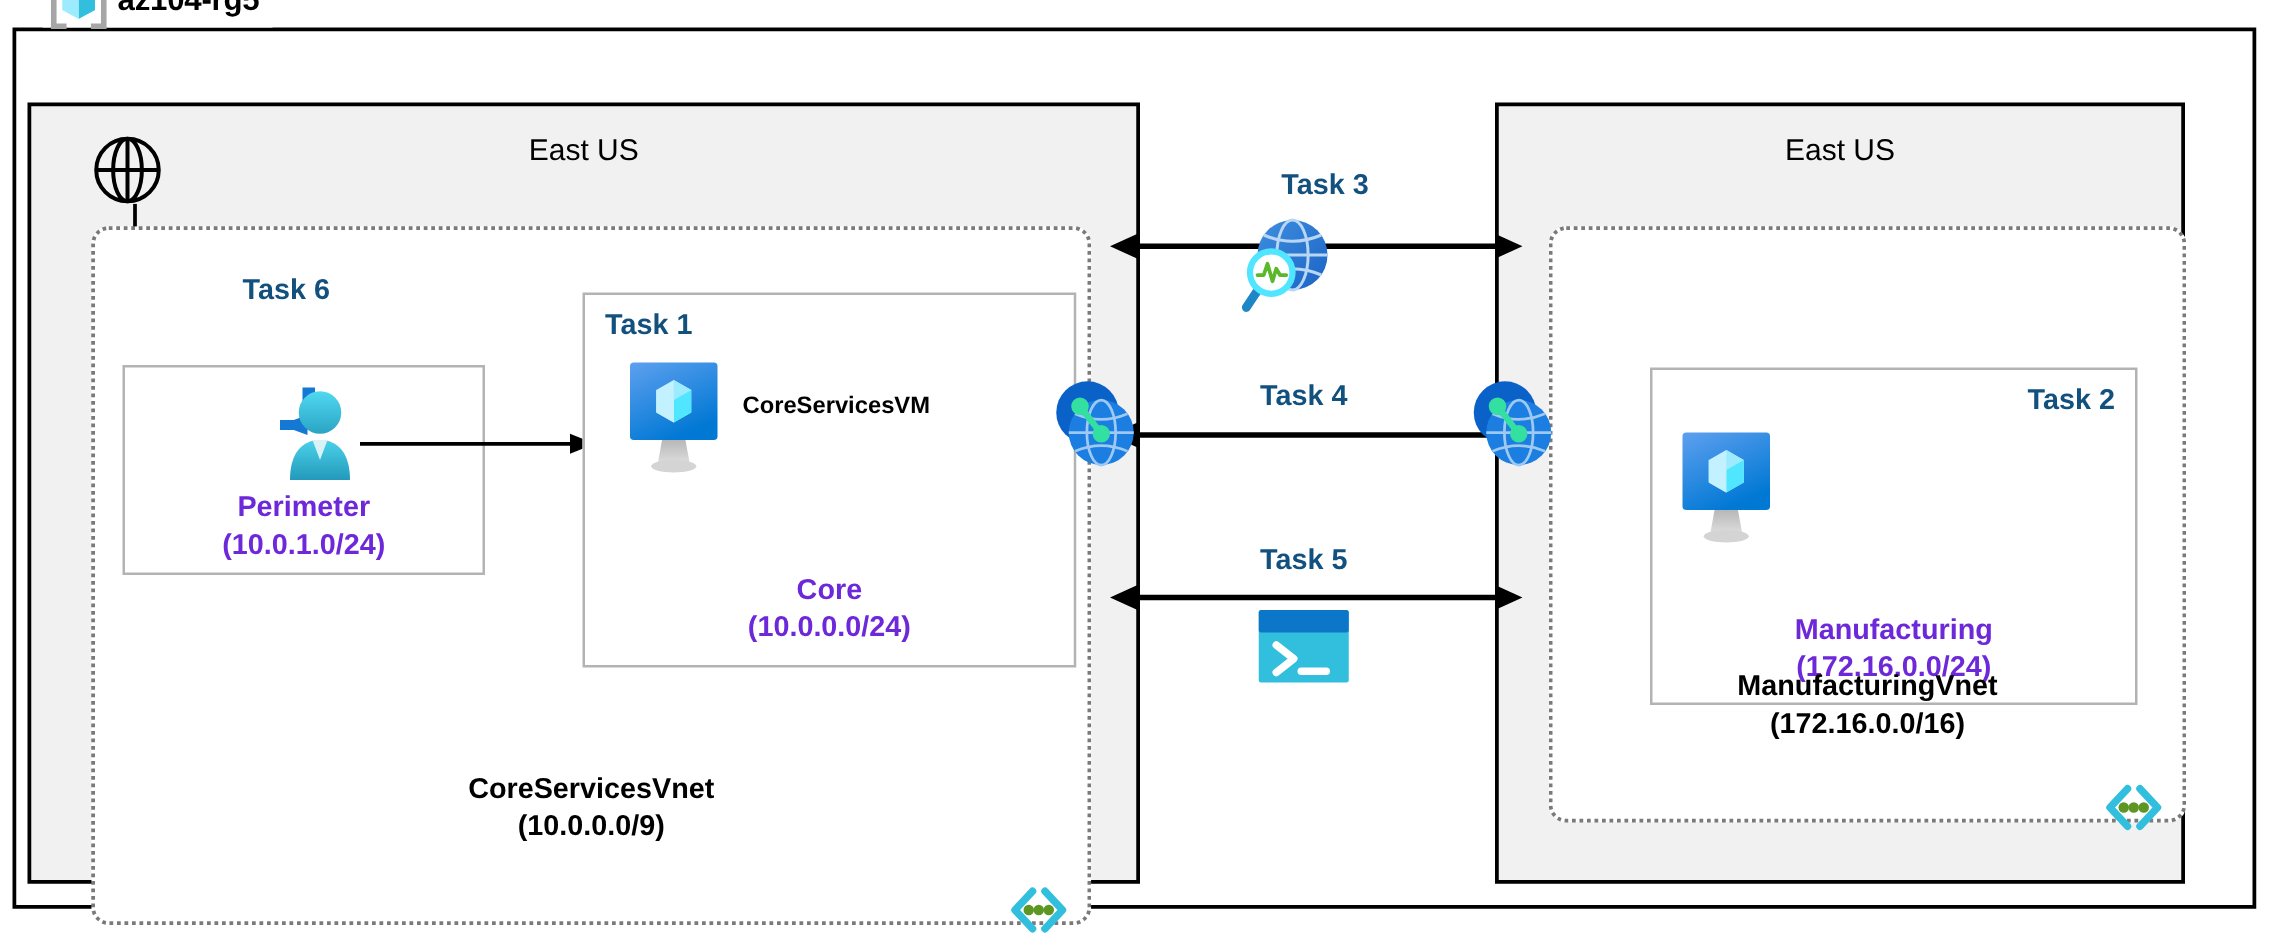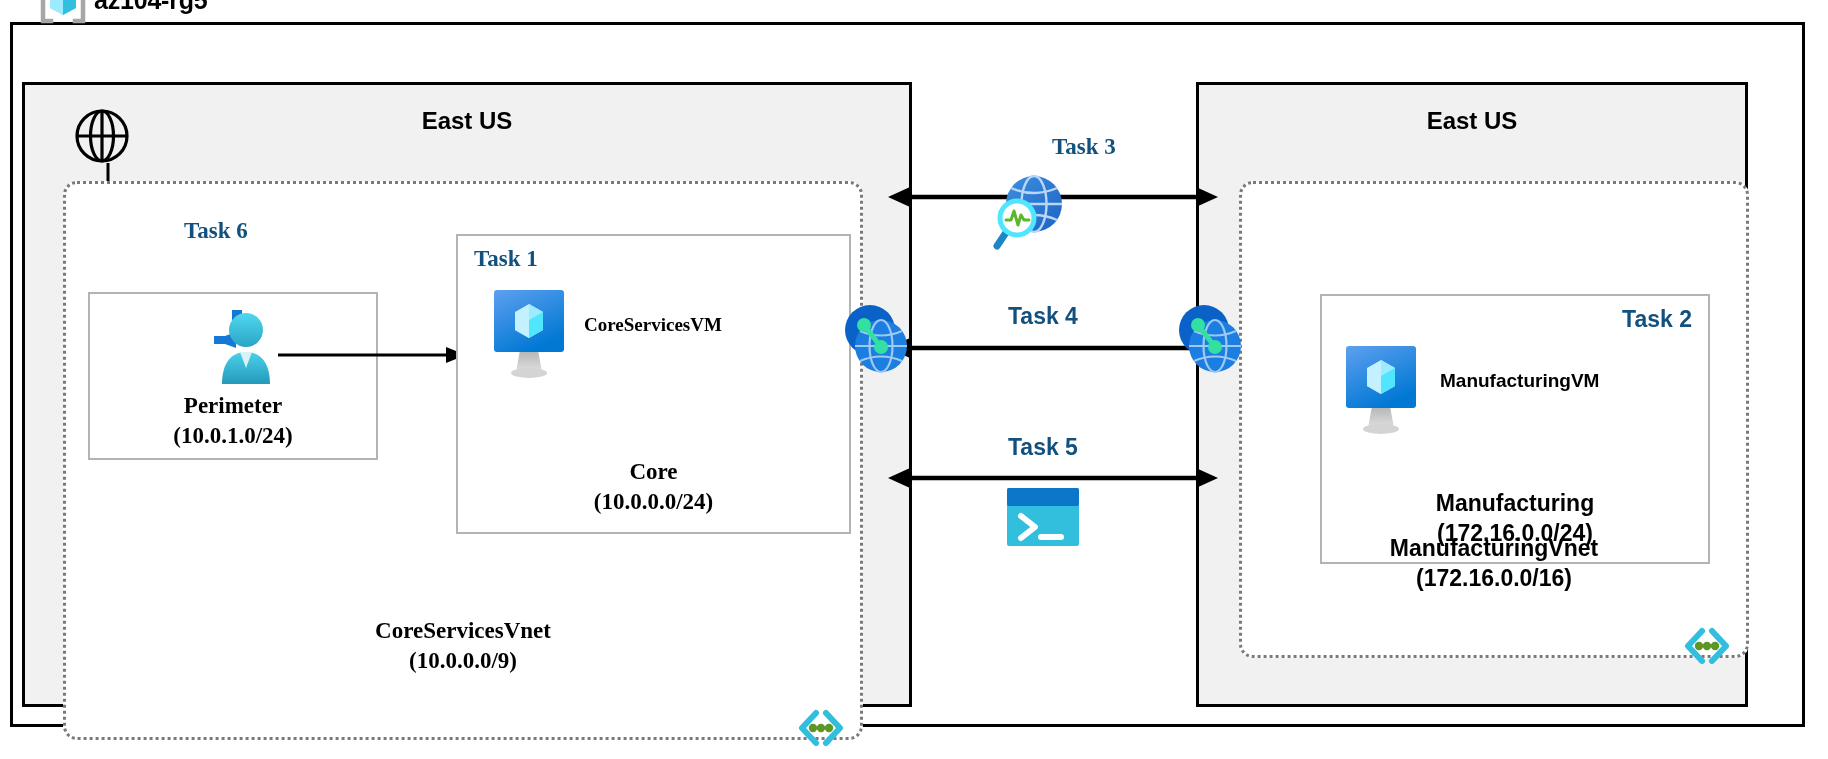--- a/index.html
+++ b/index.html
@@ -13,42 +13,42 @@
   .rg-header{position:absolute;left:34px;top:0px;height:44px;display:flex;align-items:center;
              gap:6px;background:#ffffff;padding:0 10px 0 4px;transform:translateY(-22px);z-index:5;}
   .rg-title{font-size:25px;font-weight:bold;color:#000000;letter-spacing:-0.2px;white-space:nowrap;}
 
   
   .rg-icon{position:relative;width:50px;height:50px;flex:0 0 50px;}
 
   
   .region{position:absolute;border:3px solid #000000;background:#f1f1f1;box-sizing:border-box;}
   .region-label{position:absolute;left:0;right:0;top:22px;text-align:center;
-                font-size:24px;font-weight:bold;color:#000000;}
+                font-size:24px;font-weight:normal;color:#000000;}
   #region-left{left:22px;top:82px;width:890px;height:625px;}
   #region-right{left:1196px;top:82px;width:552px;height:625px;}
 
   
   .vnet{position:absolute;border:3px dotted #7a7a7a;border-radius:14px;background:#ffffff;
         box-sizing:border-box;}
-  #vnet-left{left:38px;top:96px;width:800px;height:559px;font-family:Liberation Serif, serif;}
+  #vnet-left{left:48px;top:96px;width:800px;height:559px;}
   #vnet-right{left:40px;top:96px;width:510px;height:477px;}
   .vnet-label{position:absolute;left:0;right:0;text-align:center;font-size:23px;
               font-weight:bold;color:#000000;line-height:1.28;}
   #vnet-left .vnet-label{bottom:62px;}
   #vnet-right .vnet-label{bottom:62px;}
   .vnet-corner-icon{position:absolute;right:12px;bottom:-18px;width:54px;height:54px;}
 
   
   .subnet{position:absolute;border:2px solid #b3b3b3;background:#ffffff;box-sizing:border-box;}
   #subnet-perimeter{left:22px;top:108px;width:290px;height:168px;}
   #subnet-core{left:390px;top:50px;width:395px;height:300px;padding-left:36px;}
   #subnet-manufacturing{left:78px;top:110px;width:390px;height:270px;}
   .subnet-label{position:absolute;left:0;right:0;text-align:center;font-size:23px;
-                font-weight:bold;color:#000000;line-height:1.28;}
+                font-weight:bold;color:#6d28d9;line-height:1.28;}
 
   
   .task-label{position:absolute;font-size:23px;font-weight:bold;color:#12507e;white-space:nowrap;}
 
   
   .conn{position:absolute;}
 
   .icon-wrap{position:absolute;}
   .vm-name{position:absolute;font-size:19px;font-weight:bold;color:#000000;white-space:nowrap;}
 </style>
@@ -210,21 +210,20 @@
             </defs>
             <path d="M30 62 L48 62 L52 84 L26 84 Z" fill="url(#vmst2)"></path>
             <ellipse cx="39" cy="85" rx="18" ry="5" fill="#d4d4d4"></ellipse>
             <rect x="4" y="2" width="70" height="62" rx="3" fill="url(#vmg2)"></rect>
             <path d="M39 16 L53 24 L53 42 L39 50 L25 42 L25 24 Z" fill="#c3f1ff"></path>
             <path d="M39 16 L53 24 L39 32 Z" fill="#9cebff"></path>
             <path d="M39 32 L53 24 L53 42 L39 50 Z" fill="#50e6ff"></path>
             <path d="M25 24 L39 32 L39 50 L25 42 Z" fill="#c3f1ff"></path>
           </svg>
         </div>
-        <div class="vm-name" style="left:118px;top:74px;">ManufacturingVM</div>
 
         <div class="subnet-label" style="bottom:14px;">
           <span>Manufacturing</span><br>
           <span>(172.16.0.0/24)</span>
         </div>
       </div>
 
       <div class="vnet-label">
         <span>ManufacturingVnet</span><br>
         <span>(172.16.0.0/16)</span>
@@ -242,21 +241,21 @@
     </div>
   </div>
 
   <div class="conn" style="left:888px;top:185px;">
     <svg width="330" height="24" viewBox="0 0 330 24">
       <line x1="18" y1="12" x2="312" y2="12" stroke="#000" stroke-width="4.5"></line>
       <polygon points="0,12 22,2 22,22" fill="#000"></polygon>
       <polygon points="330,12 308,2 308,22" fill="#000"></polygon>
     </svg>
   </div>
-  <div class="task-label" style="left:1052px;top:134px;font-family:Liberation Serif, serif;">Task 3</div>
+  <div class="task-label" style="left:1025px;top:134px;">Task 3</div>
   <div class="icon-wrap" style="left:990px;top:170px;">
     <svg width="82" height="82" viewBox="0 0 82 82">
       <defs>
         <linearGradient id="nwg" x1="0" y1="0" x2="1" y2="1">
           <stop offset="0" stop-color="#3f8fe0"></stop>
             <stop offset="1" stop-color="#1b63c4"></stop>
         </linearGradient>
       </defs>
 
       <circle cx="44" cy="34" r="28" fill="url(#nwg)"></circle>

